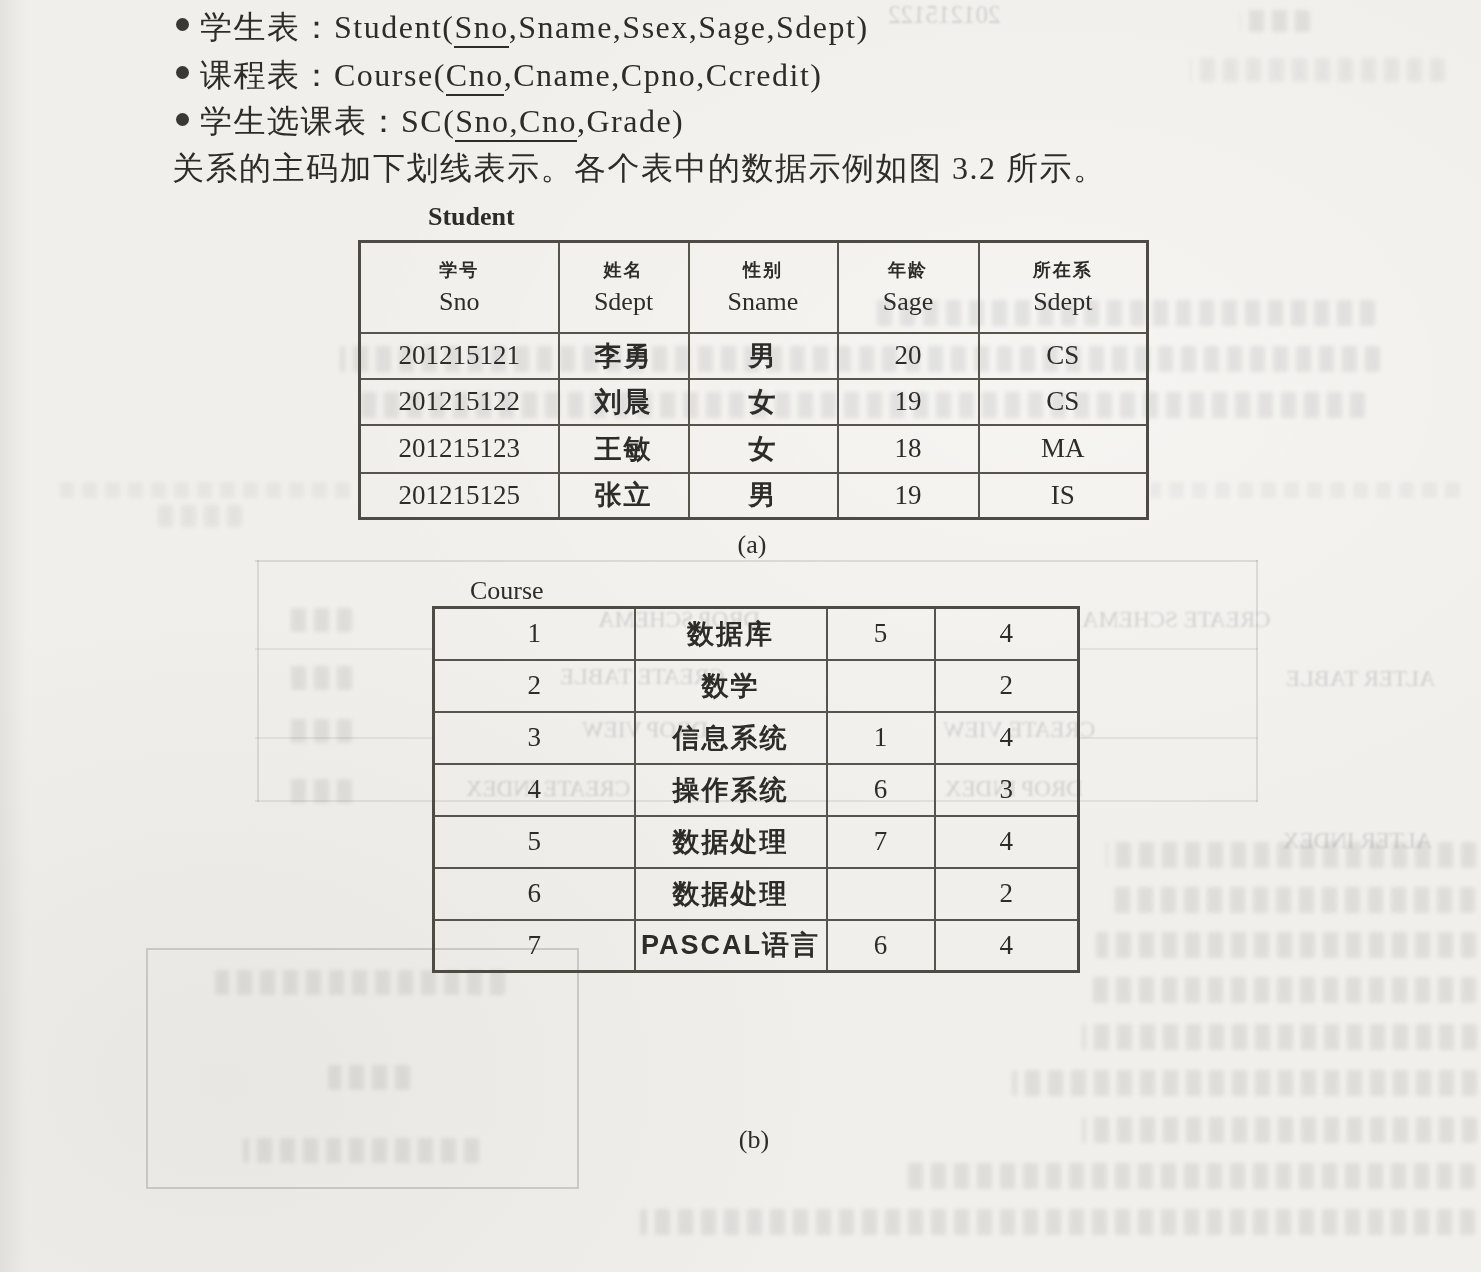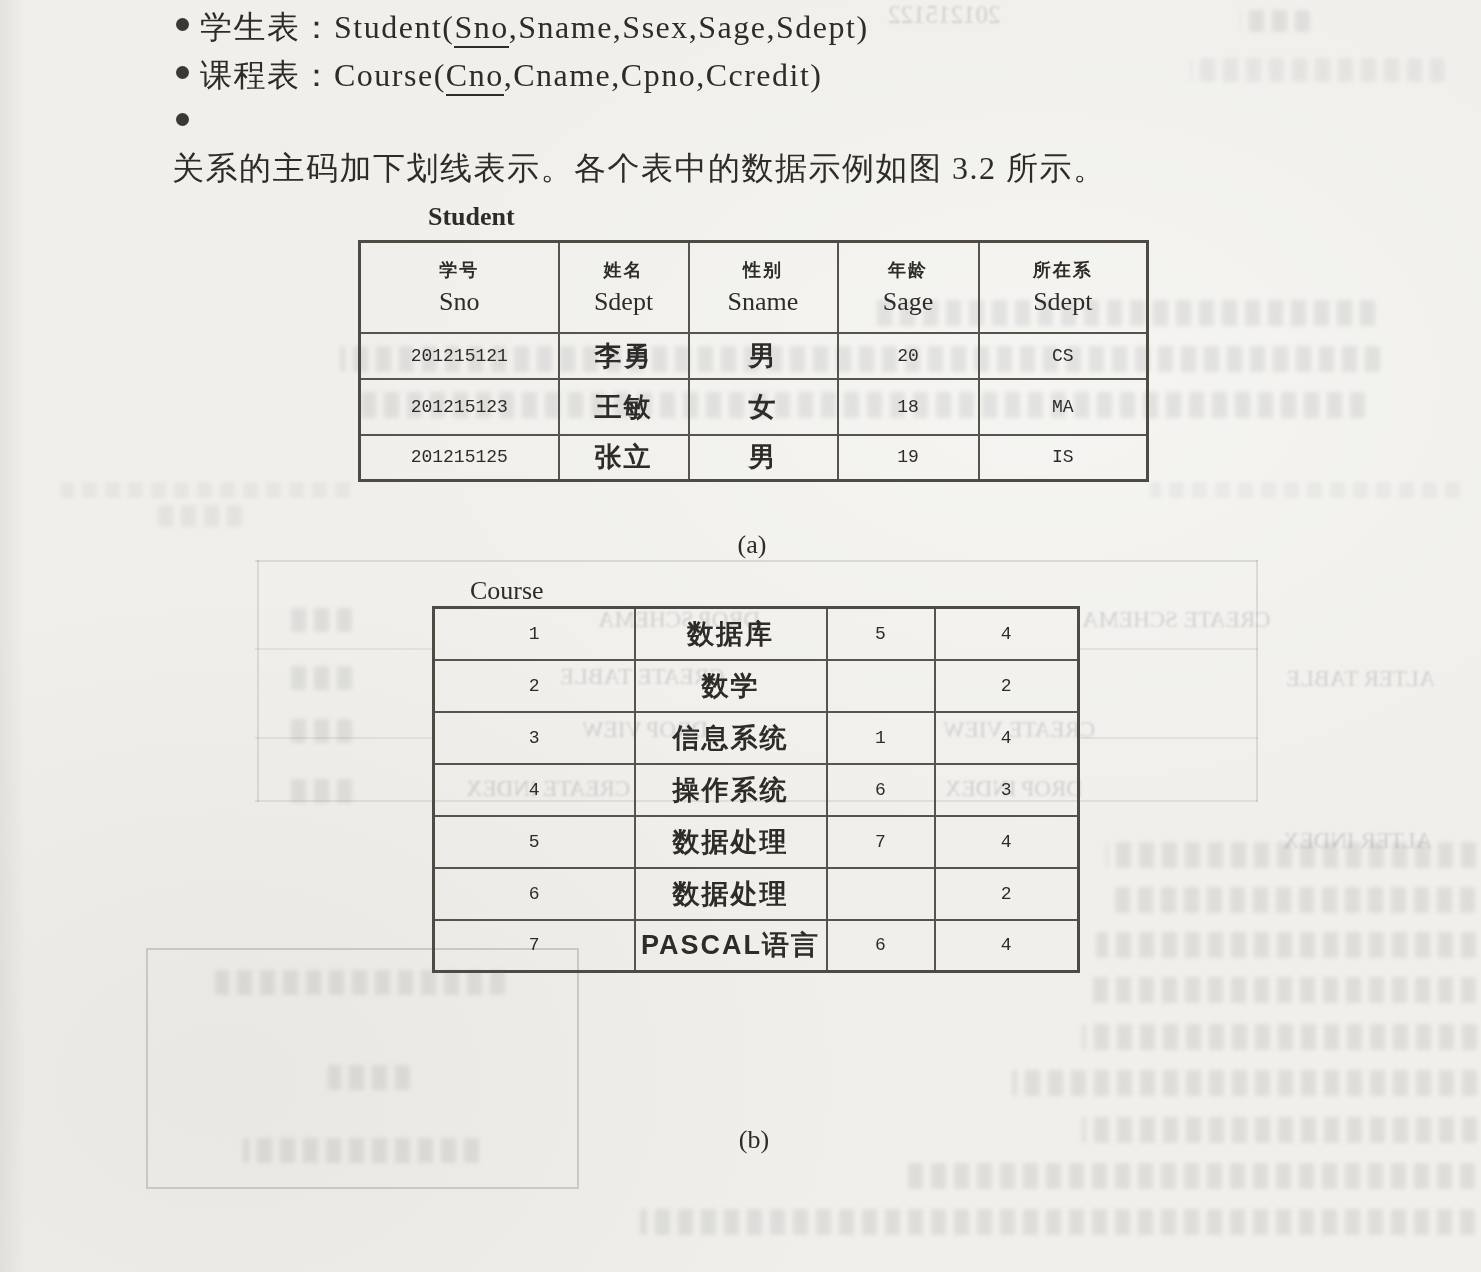--- a/index.html
+++ b/index.html
@@ -41,21 +41,21 @@
     position:absolute;border-collapse:collapse;table-layout:fixed;
     background:transparent;
   }
   table.sheet th,table.sheet td{
     border:2px solid #57544e;text-align:center;vertical-align:middle;
     padding:0;background:transparent;overflow:hidden;
   }
   table.sheet{border:3px solid #4e4b45;}
   .hzh{display:block;font-family:"Liberation Sans","DejaVu Sans",sans-serif;font-weight:700;font-size:18px;letter-spacing:2px;}
   .hen{display:block;font-family:"Liberation Serif","DejaVu Serif",serif;font-weight:400;font-size:26px;margin-top:5px;}
-  td.num{font-size:18px;font-family:Liberation Mono, monospace;margin-top:23px;}
+  td.num{font-size:27px;font-family:Liberation Serif, serif;margin-top:23px;}
   td.zh{font-size:27px;font-family:"Liberation Sans","DejaVu Sans",sans-serif;font-weight:700;letter-spacing:2px;}
   .caption{position:absolute;font-size:26px;transform:translateX(-50%);}
 </style>
 </head>
 <body>
 
 <div class="page">
 
   <div class="ghost-layer">
 
@@ -113,20 +113,21 @@
 
   <div class="content">
 
     <span class="dot" style="left:176px;top:18px;"></span>
     <div class="line" style="left:200px;top:6px;"><span>学生表：Student(</span><span class="u">Sno</span><span>,Sname,Ssex,Sage,Sdept)</span></div>
 
     <span class="dot" style="left:176px;top:66px;"></span>
     <div class="line" style="left:200px;top:54px;"><span>课程表：Course(</span><span class="u">Cno</span><span>,Cname,Cpno,Ccredit)</span></div>
 
     <span class="dot" style="left:176px;top:113px;"></span>
+    <div class="line" style="left:200px;top:100px;"><span>学生选课表：SC(</span><span class="u">Sno,Cno</span><span>,Grade)</span></div>
 
     <div class="line" style="left:172px;top:147px;">关系的主码加下划线表示。各个表中的数据示例如图 3.2 所示。</div>
 
     <div class="tbl-label" style="left:428px;top:202px;font-weight:bold;">Student</div>
 
     <table class="sheet" style="left:358px;top:240px;width:788px;">
       <colgroup>
           <col style="width:199px">
           <col style="width:130px">
           <col style="width:149px">
@@ -156,21 +157,28 @@
               <span class="hen">Sdept</span>
             </th>
       </tr>
       <tr style="height:46px;">
         <td class="num">201215121</td>
         <td class="zh">李勇</td>
         <td class="zh">男</td>
         <td class="num">20</td>
         <td class="num">CS</td>
       </tr>
-      <tr style="height:56px;">
+      <tr style="height:46px;">
+        <td class="num">201215122</td>
+        <td class="zh">刘晨</td>
+        <td class="zh">女</td>
+        <td class="num">19</td>
+        <td class="num">CS</td>
+      </tr>
+      <tr style="height:48px;">
         <td class="num">201215123</td>
         <td class="zh">王敏</td>
         <td class="zh">女</td>
         <td class="num">18</td>
         <td class="num">MA</td>
       </tr>
       <tr style="height:46px;">
         <td class="num">201215125</td>
         <td class="zh">张立</td>
         <td class="zh">男</td>

